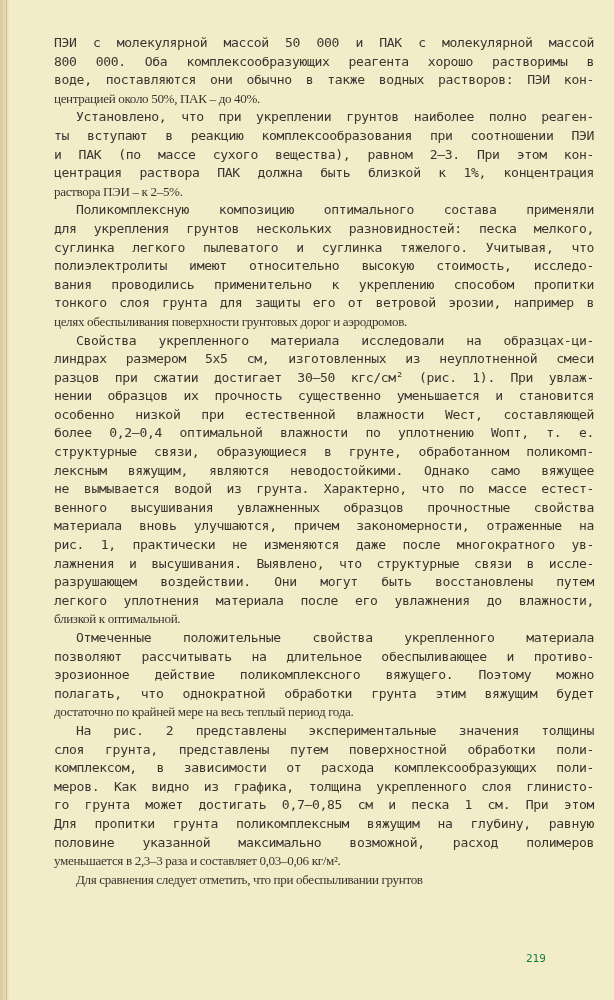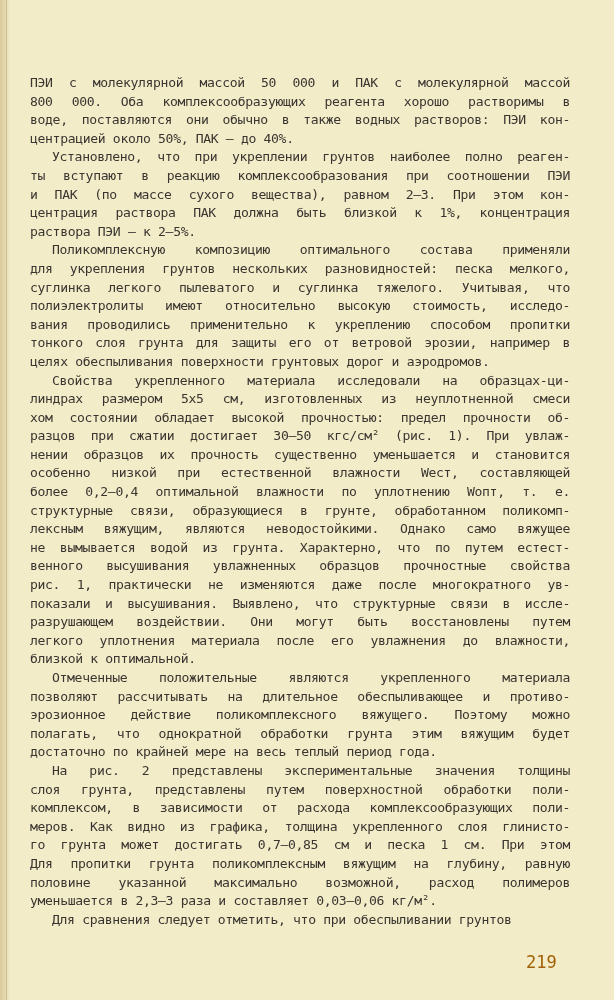--- a/index.html
+++ b/index.html
@@ -12,36 +12,36 @@
   }
   .gutter {
     position: absolute; left: 0; top: 0; width: 10px; height: 1000px;
     background: linear-gradient(to right, #d8c99c 0%, #e8dcb2 60%, #f3ecc9 100%);
   }
   .gutter-line {
     position: absolute; left: 6px; top: 0; width: 1px; height: 1000px;
     background: #b9a97d; opacity: .6;
   }
   .page {
-    position: absolute; left: 30px; top: 34px; width: 540px; margin-top: 40px;
+    position: absolute; left: 54px; top: 34px; width: 540px;
   }
   .para {
     font-size: 13.1px;
     line-height: 18.6px;
     letter-spacing: -0.35px;
     text-align: justify;
     text-align-last: left;
     margin: 0;
   }
   .para .line { display: block; text-align: justify; text-align-last: justify; white-space: nowrap; }
-  .para .line.last { text-align-last: left; }
+  .para .line.last { text-align-last: left; font-family: Liberation Serif, serif; }
   .indent { padding-left: 22px; }
   .page-number {
     position: absolute; left: 526px; top: 952px;
-    font-size: 17px; color: #a16207;
+    font-size: 11px; color: #15803d;
     font-family: "DejaVu Sans Mono", monospace;
   }
 </style>
 </head>
 <body>
 
 <div class="gutter"></div>
 <div class="gutter-line"></div>
 
 <div class="page" id="page-body">
@@ -63,37 +63,37 @@
       <span class="line">для укрепления грунтов нескольких разновидностей: песка мелкого,</span>
       <span class="line">суглинка легкого пылеватого и суглинка тяжелого. Учитывая, что</span>
       <span class="line">полиэлектролиты имеют относительно высокую стоимость, исследо-</span>
       <span class="line">вания проводились применительно к укреплению способом пропитки</span>
       <span class="line">тонкого слоя грунта для защиты его от ветровой эрозии, например в</span>
       <span class="line last">целях обеспыливания поверхности грунтовых дорог и аэродромов.</span>
     </div>
     <div class="para">
       <span class="line indent">Свойства укрепленного материала исследовали на образцах-ци-</span>
       <span class="line">линдрах размером 5x5 см, изготовленных из неуплотненной смеси</span>
-      <span class="line">хом состоянии обладает высокой прочностью: предел прочности об-</span>
       <span class="line">разцов при сжатии достигает 30–50 кгс/см² (рис. 1). При увлаж-</span>
       <span class="line">нении образцов их прочность существенно уменьшается и становится</span>
       <span class="line">особенно низкой при естественной влажности Wест, составляющей</span>
       <span class="line">более 0,2–0,4 оптимальной влажности по уплотнению Wопт, т. е.</span>
       <span class="line">структурные связи, образующиеся в грунте, обработанном поликомп-</span>
       <span class="line">лексным вяжущим, являются неводостойкими. Однако само вяжущее</span>
-      <span class="line">не вымывается водой из грунта. Характерно, что по путем естест-</span>
+      <span class="line">не вымывается водой из грунта. Характерно, что по массе естест-</span>
       <span class="line">венного высушивания увлажненных образцов прочностные свойства</span>
+      <span class="line">материала вновь улучшаются, причем закономерности, отраженные на</span>
       <span class="line">рис. 1, практически не изменяются даже после многократного ув-</span>
-      <span class="line">показали и высушивания. Выявлено, что структурные связи в иссле-</span>
+      <span class="line">лажнения и высушивания. Выявлено, что структурные связи в иссле-</span>
       <span class="line">разрушающем воздействии. Они могут быть восстановлены путем</span>
       <span class="line">легкого уплотнения материала после его увлажнения до влажности,</span>
       <span class="line last">близкой к оптимальной.</span>
     </div>
     <div class="para">
-      <span class="line indent">Отмеченные положительные являются укрепленного материала</span>
+      <span class="line indent">Отмеченные положительные свойства укрепленного материала</span>
       <span class="line">позволяют рассчитывать на длительное обеспыливающее и противо-</span>
       <span class="line">эрозионное действие поликомплексного вяжущего. Поэтому можно</span>
       <span class="line">полагать, что однократной обработки грунта этим вяжущим будет</span>
       <span class="line last">достаточно по крайней мере на весь теплый период года.</span>
     </div>
     <div class="para">
       <span class="line indent">На рис. 2 представлены экспериментальные значения толщины</span>
       <span class="line">слоя грунта, представлены путем поверхностной обработки поли-</span>
       <span class="line">комплексом, в зависимости от расхода комплексообразующих поли-</span>
       <span class="line">меров. Как видно из графика, толщина укрепленного слоя глинисто-</span>

